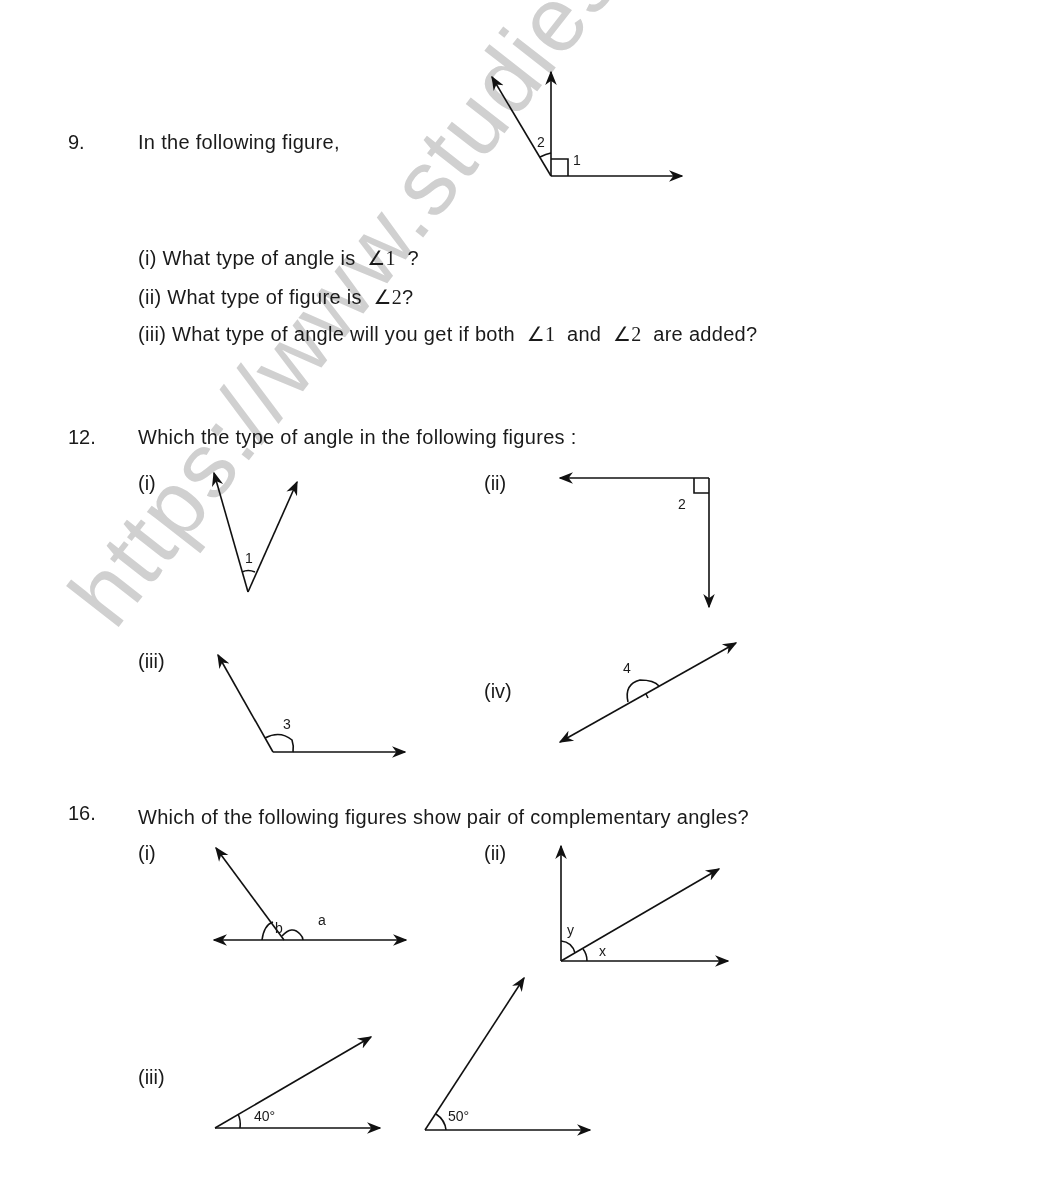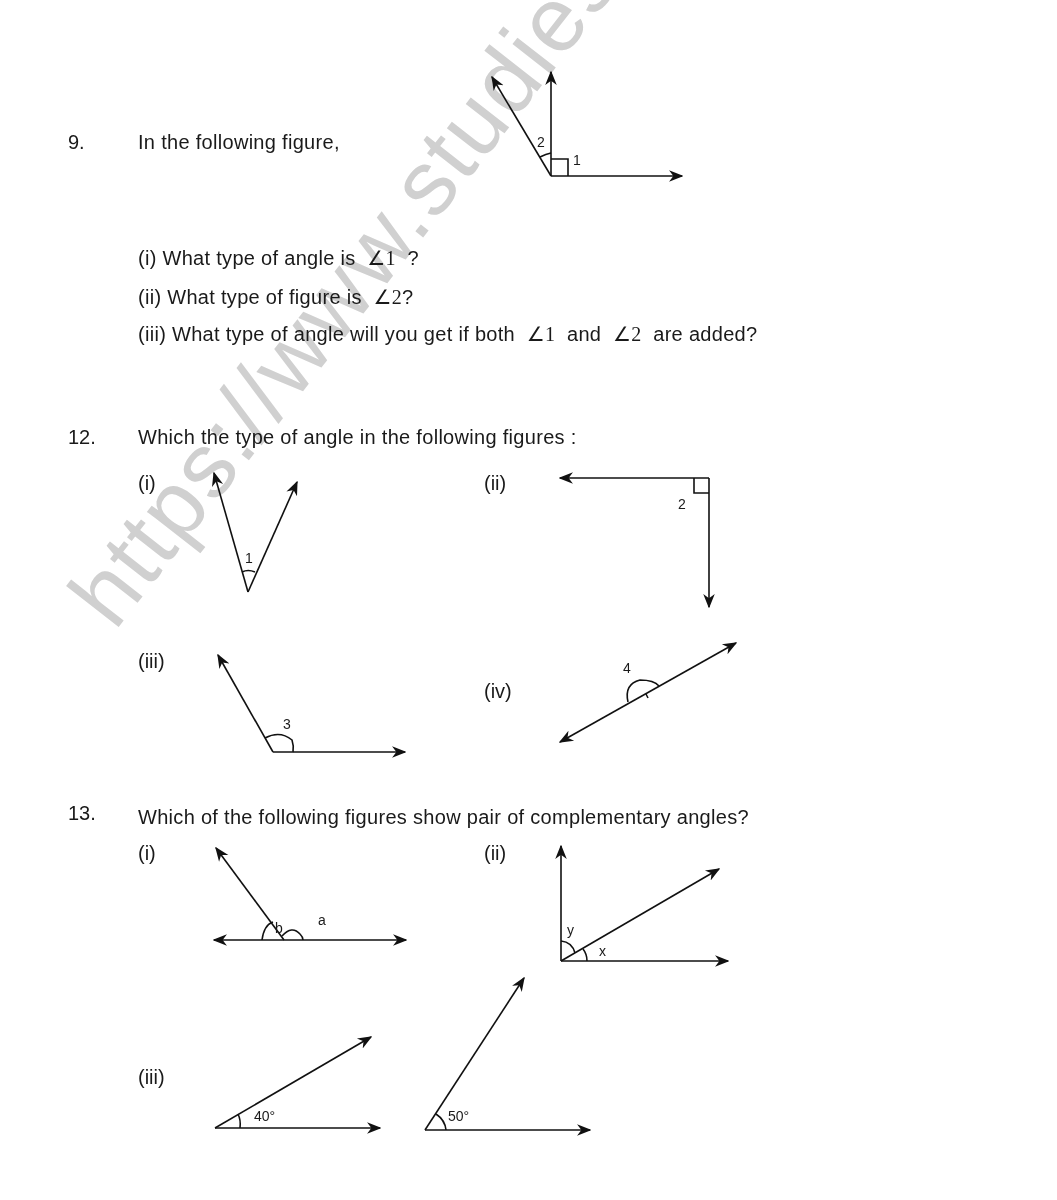--- a/index.html
+++ b/index.html
@@ -114,21 +114,21 @@
 <div class="t" style="left:138px;top:426px">Which the type of angle in the following figures :</div>
 <div class="lbl" style="left:138px;top:472px">(i)</div>
 <div class="lbl" style="left:484px;top:472px">(ii)</div>
 <div class="lbl" style="left:138px;top:650px">(iii)</div>
 <div class="lbl" style="left:484px;top:680px">(iv)</div>
 <div class="small" style="left:245px;top:550px">1</div>
 <div class="small" style="left:678px;top:496px">2</div>
 <div class="small" style="left:283px;top:716px">3</div>
 <div class="small" style="left:623px;top:660px">4</div>
 
-<div class="num" style="left:68px;top:802px">13.</div>
+<div class="num" style="left:68px;top:802px">16.</div>
 <div class="t" style="left:138px;top:806px">Which of the following figures show pair of complementary angles?</div>
 <div class="lbl" style="left:138px;top:842px">(i)</div>
 <div class="lbl" style="left:484px;top:842px">(ii)</div>
 <div class="lbl" style="left:138px;top:1066px">(iii)</div>
 <div class="small" style="left:275px;top:920px">b</div>
 <div class="small" style="left:318px;top:912px">a</div>
 <div class="small" style="left:567px;top:922px">y</div>
 <div class="small" style="left:599px;top:943px">x</div>
 <div class="small" style="left:254px;top:1108px">40°</div>
 <div class="small" style="left:448px;top:1108px">50°</div>

